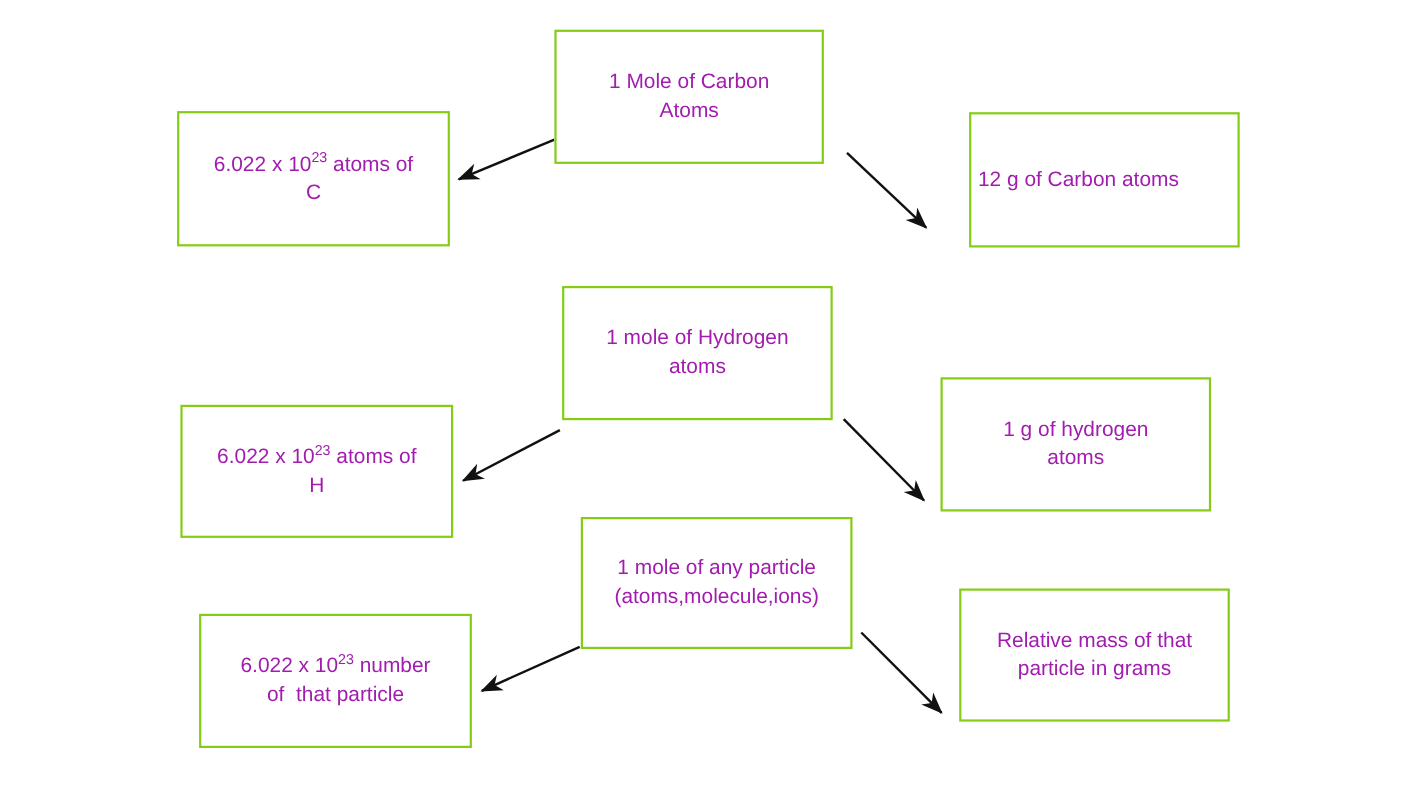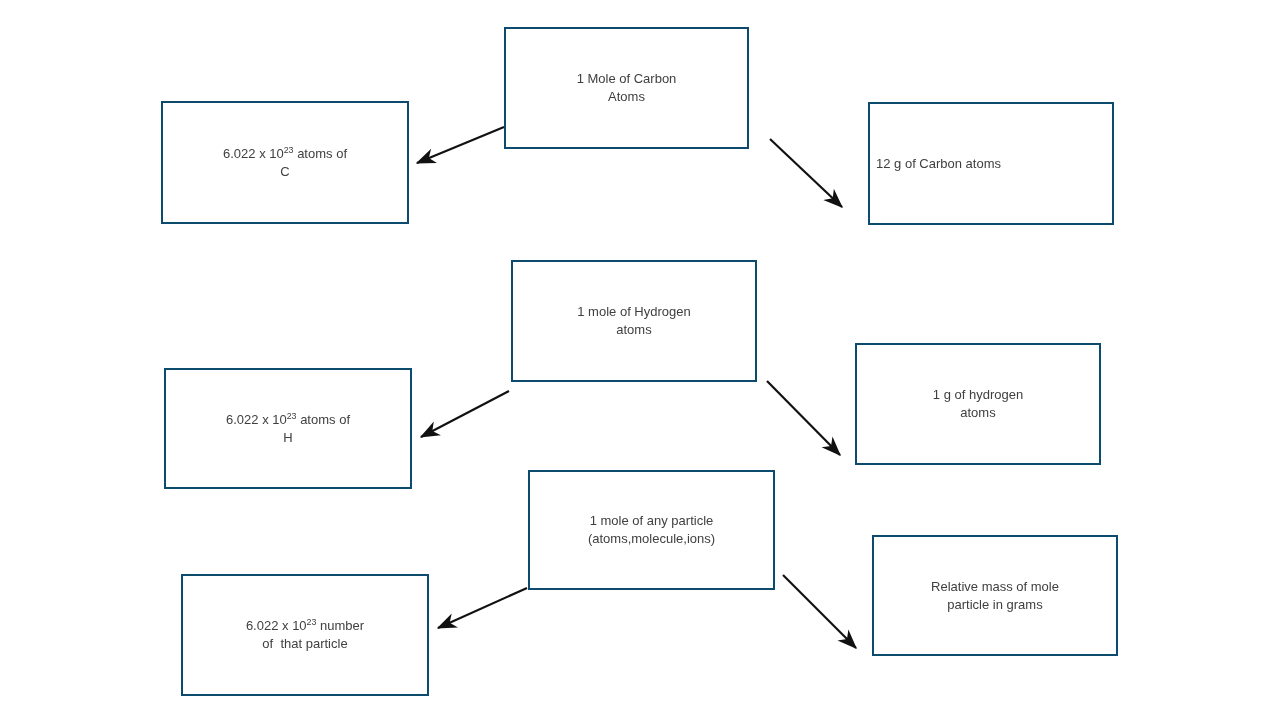--- a/index.html
+++ b/index.html
@@ -11,36 +11,37 @@
     position: relative;
     width: 1280px;
     height: 720px;
     background: #ffffff;
     overflow: hidden;
     font-family: "Liberation Sans", sans-serif;
   }
   .node {
     position: absolute;
     box-sizing: border-box;
-    border: 2px solid #0c4a6e;
+    border: 2px solid #84cc16;
     background: #ffffff;
     display: flex;
     align-items: center;
     justify-content: center;
-    color: #404040;
-    font-size: 13px;
+    color: #a21caf;
+    font-size: 19px;
     line-height: 1.35;
     text-align: center;
     padding: 2px 4px;
     white-space: pre-wrap;
   }
   .node.align-left {
     justify-content: flex-start;
     text-align: left;
     padding-left: 6px;
+    margin-left: 13px;
   }
   .node .txt { display: block; }
   sup {
     font-size: 0.68em;
     vertical-align: super;
     line-height: 0;
   }
   #arrows {
     position: absolute;
     left: 0;
@@ -98,23 +99,23 @@
   <div class="node" style="left:855px; top:343px; width:246px; height:122px;text-align:center;">
     <span class="txt">1 g of hydrogen
 atoms</span>
   </div>
 
   <div class="node" style="left:528px; top:470px; width:247px; height:120px;">
     <span class="txt">1 mole of any particle
 (atoms,molecule,ions)</span>
   </div>
 
-  <div class="node" style="left:181px; top:574px; width:248px; height:122px;text-align:center;">
+  <div class="node" style="left:181px; top:558px; width:248px; height:122px;text-align:center;">
     <span class="txt"><span>6.022 x 10</span><sup>23</sup><span> number
 of  that particle</span></span>
   </div>
 
   <div class="node" style="left:872px; top:535px; width:246px; height:121px;">
-    <span class="txt">Relative mass of mole
+    <span class="txt">Relative mass of that
 particle in grams</span>
   </div>
 
 </div>
 
 </body></html>

